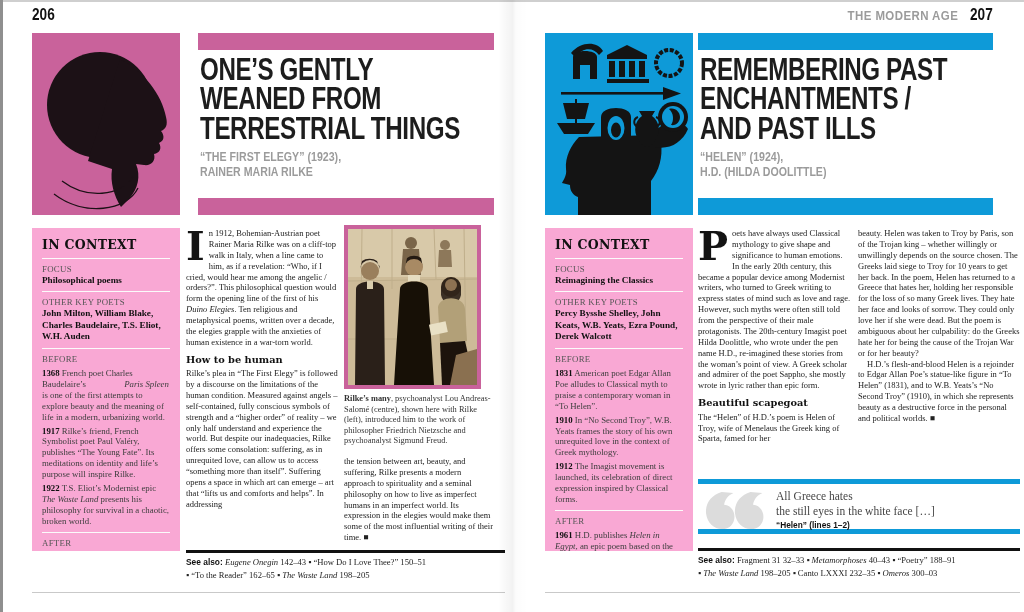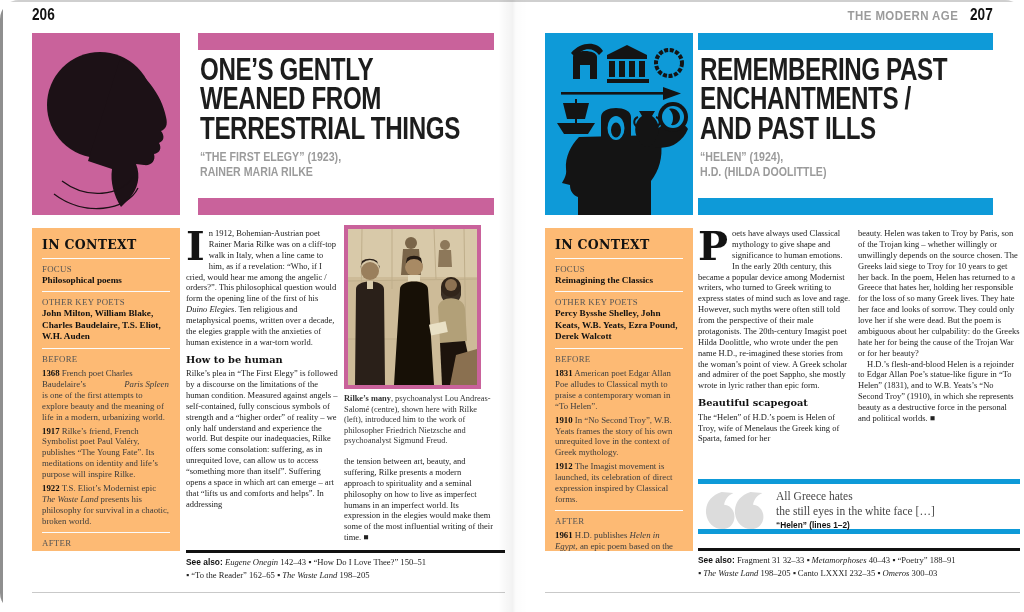--- a/index.html
+++ b/index.html
@@ -1,17 +1,17 @@
 <!DOCTYPE html>
 <html><head>
 <meta charset="utf-8">
 <style>
   html,body{margin:0;padding:0;background:#ffffff;}
   #canvas{position:relative;width:1024px;height:612px;background:#fff;overflow:hidden;
-          font-family:"Liberation Serif",serif;color:#1c1c1c;border-radius:19px;}
+          font-family:"Liberation Serif",serif;color:#1c1c1c;}
   .edge-left{position:absolute;left:0;top:0;width:3px;height:612px;background:#8f8f8f;}
   .edge-top{position:absolute;left:0;top:0;width:1024px;height:2px;background:#cfcfcf;}
   .gutter{position:absolute;left:498px;top:0;width:30px;height:612px;
           background:linear-gradient(90deg,rgba(0,0,0,0) 0%,rgba(0,0,0,0.05) 48%,rgba(0,0,0,0.01) 60%,rgba(0,0,0,0) 100%);}
 
   
   .pgnum-left{position:absolute;left:32px;top:6px;font-family:"Liberation Sans",sans-serif;
               font-weight:900;font-size:16px;color:#111;transform:scaleX(0.85);transform-origin:0 0;}
   .hdr-right{position:absolute;left:698px;top:6px;width:295px;text-align:right;white-space:nowrap;}
   .hdr-sec{display:inline-block;font-family:"Liberation Sans",sans-serif;font-weight:900;font-size:13.5px;
@@ -30,21 +30,21 @@
   .bar.top{top:0;} .bar.bottom{bottom:0;}
   .bar.pink{background:#C9629B;} .bar.blue{background:#0E9AD8;}
   .hero-title-line{display:block;transform:scaleX(0.78);transform-origin:0 50%;white-space:nowrap;
       font-family:"Liberation Sans",sans-serif;font-weight:900;font-size:31px;line-height:0.95;
       color:#1d1d1d;letter-spacing:-0.5px;}
   .hero-sub{margin-top:7px;}
   .hero-sub-line{display:block;transform:scaleX(0.85);transform-origin:0 50%;white-space:nowrap;
       font-family:"Liberation Sans",sans-serif;font-weight:700;font-size:12.5px;line-height:1.15;color:#9b9b9b;}
 
   
-  .sidebar{position:absolute;top:228px;width:148px;height:323px;background:#fdba74;
+  .sidebar{position:absolute;top:228px;width:148px;height:323px;background:#f9a8d4;
            box-sizing:border-box;padding:9px 10px;overflow:hidden;
            font-size:8.8px;line-height:1.25;color:#3d3d3d;}
   #sidebar-left{left:32px;} #sidebar-right{left:545px;}
   .sb-h{font-family:"DejaVu Serif",serif;font-weight:700;font-size:12.5px;color:#111;
         letter-spacing:0.3px;margin:0 0 5px 0;}
   .sb-div{height:1px;background:#fbfbfb;margin:5px 0;}
   .sb-label{color:#555;letter-spacing:0.3px;}
   .sb-bold{font-weight:700;color:#101010;font-size:9.2px;}
   .ev{margin:3px 0 0 0;}
   .yr{font-weight:700;color:#101010;}

